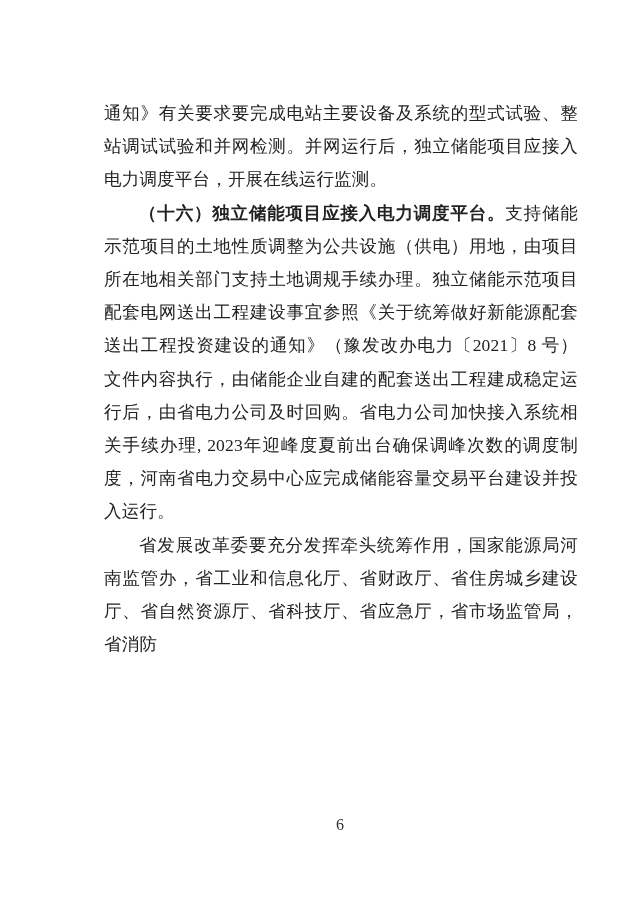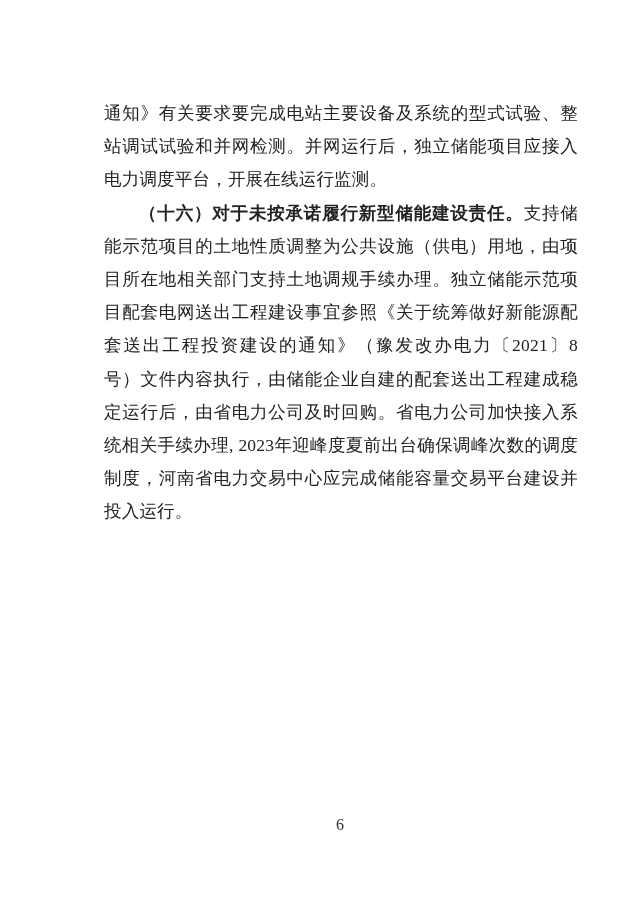--- a/index.html
+++ b/index.html
@@ -47,16 +47,17 @@
     line-height: 22px;
     color: #333333;
   }
 </style>
 </head>
 <body>
 
 <div class="page">
   <div class="text-block">
       <p class="para"><span class="run">通知》有关要求要完成电站主要设备及系统的型式试验、整站调试试验和并网检测。并网运行后，独立储能项目应接入电力调度平台，开展在线运行监测。</span></p>
-      <p class="para indent"><span class="run bold">（十六）对于未按承诺履行新型储能建设责任。</span><span class="run">支持储能示范项目的土地性质调整为公共设施（供电）用地，由项目所在地相关部门支持土地调规手续办理。独立储能示范项目配套电网送出工程建设事宜参照《关于统筹做好新能源配套送出工程投资建设的通知》（豫发改办电力〔2021〕8 号）文件内容执行，由储能企业自建的配套送出工程建成稳定运行后，由省电力公司及时回购。省电力公司加快接入系统相关手续办理, 2023年迎峰度夏前出台确保调峰次数的调度制度，河南省电力交易中心应完成储能容量交易平台建设并投入运行。</span></p>
+      <p class="para indent"><span class="run bold">（十六）独立储能项目应接入电力调度平台。</span><span class="run">支持储能示范项目的土地性质调整为公共设施（供电）用地，由项目所在地相关部门支持土地调规手续办理。独立储能示范项目配套电网送出工程建设事宜参照《关于统筹做好新能源配套送出工程投资建设的通知》（豫发改办电力〔2021〕8 号）文件内容执行，由储能企业自建的配套送出工程建成稳定运行后，由省电力公司及时回购。省电力公司加快接入系统相关手续办理, 2023年迎峰度夏前出台确保调峰次数的调度制度，河南省电力交易中心应完成储能容量交易平台建设并投入运行。</span></p>
+      <p class="para indent"><span class="run">省发展改革委要充分发挥牵头统筹作用，国家能源局河南监管办，省工业和信息化厅、省财政厅、省住房城乡建设厅、省自然资源厅、省科技厅、省应急厅，省市场监管局，省消防</span></p>
     </div>
   <div class="footer">6</div>
 </div>
 
 </body></html>

